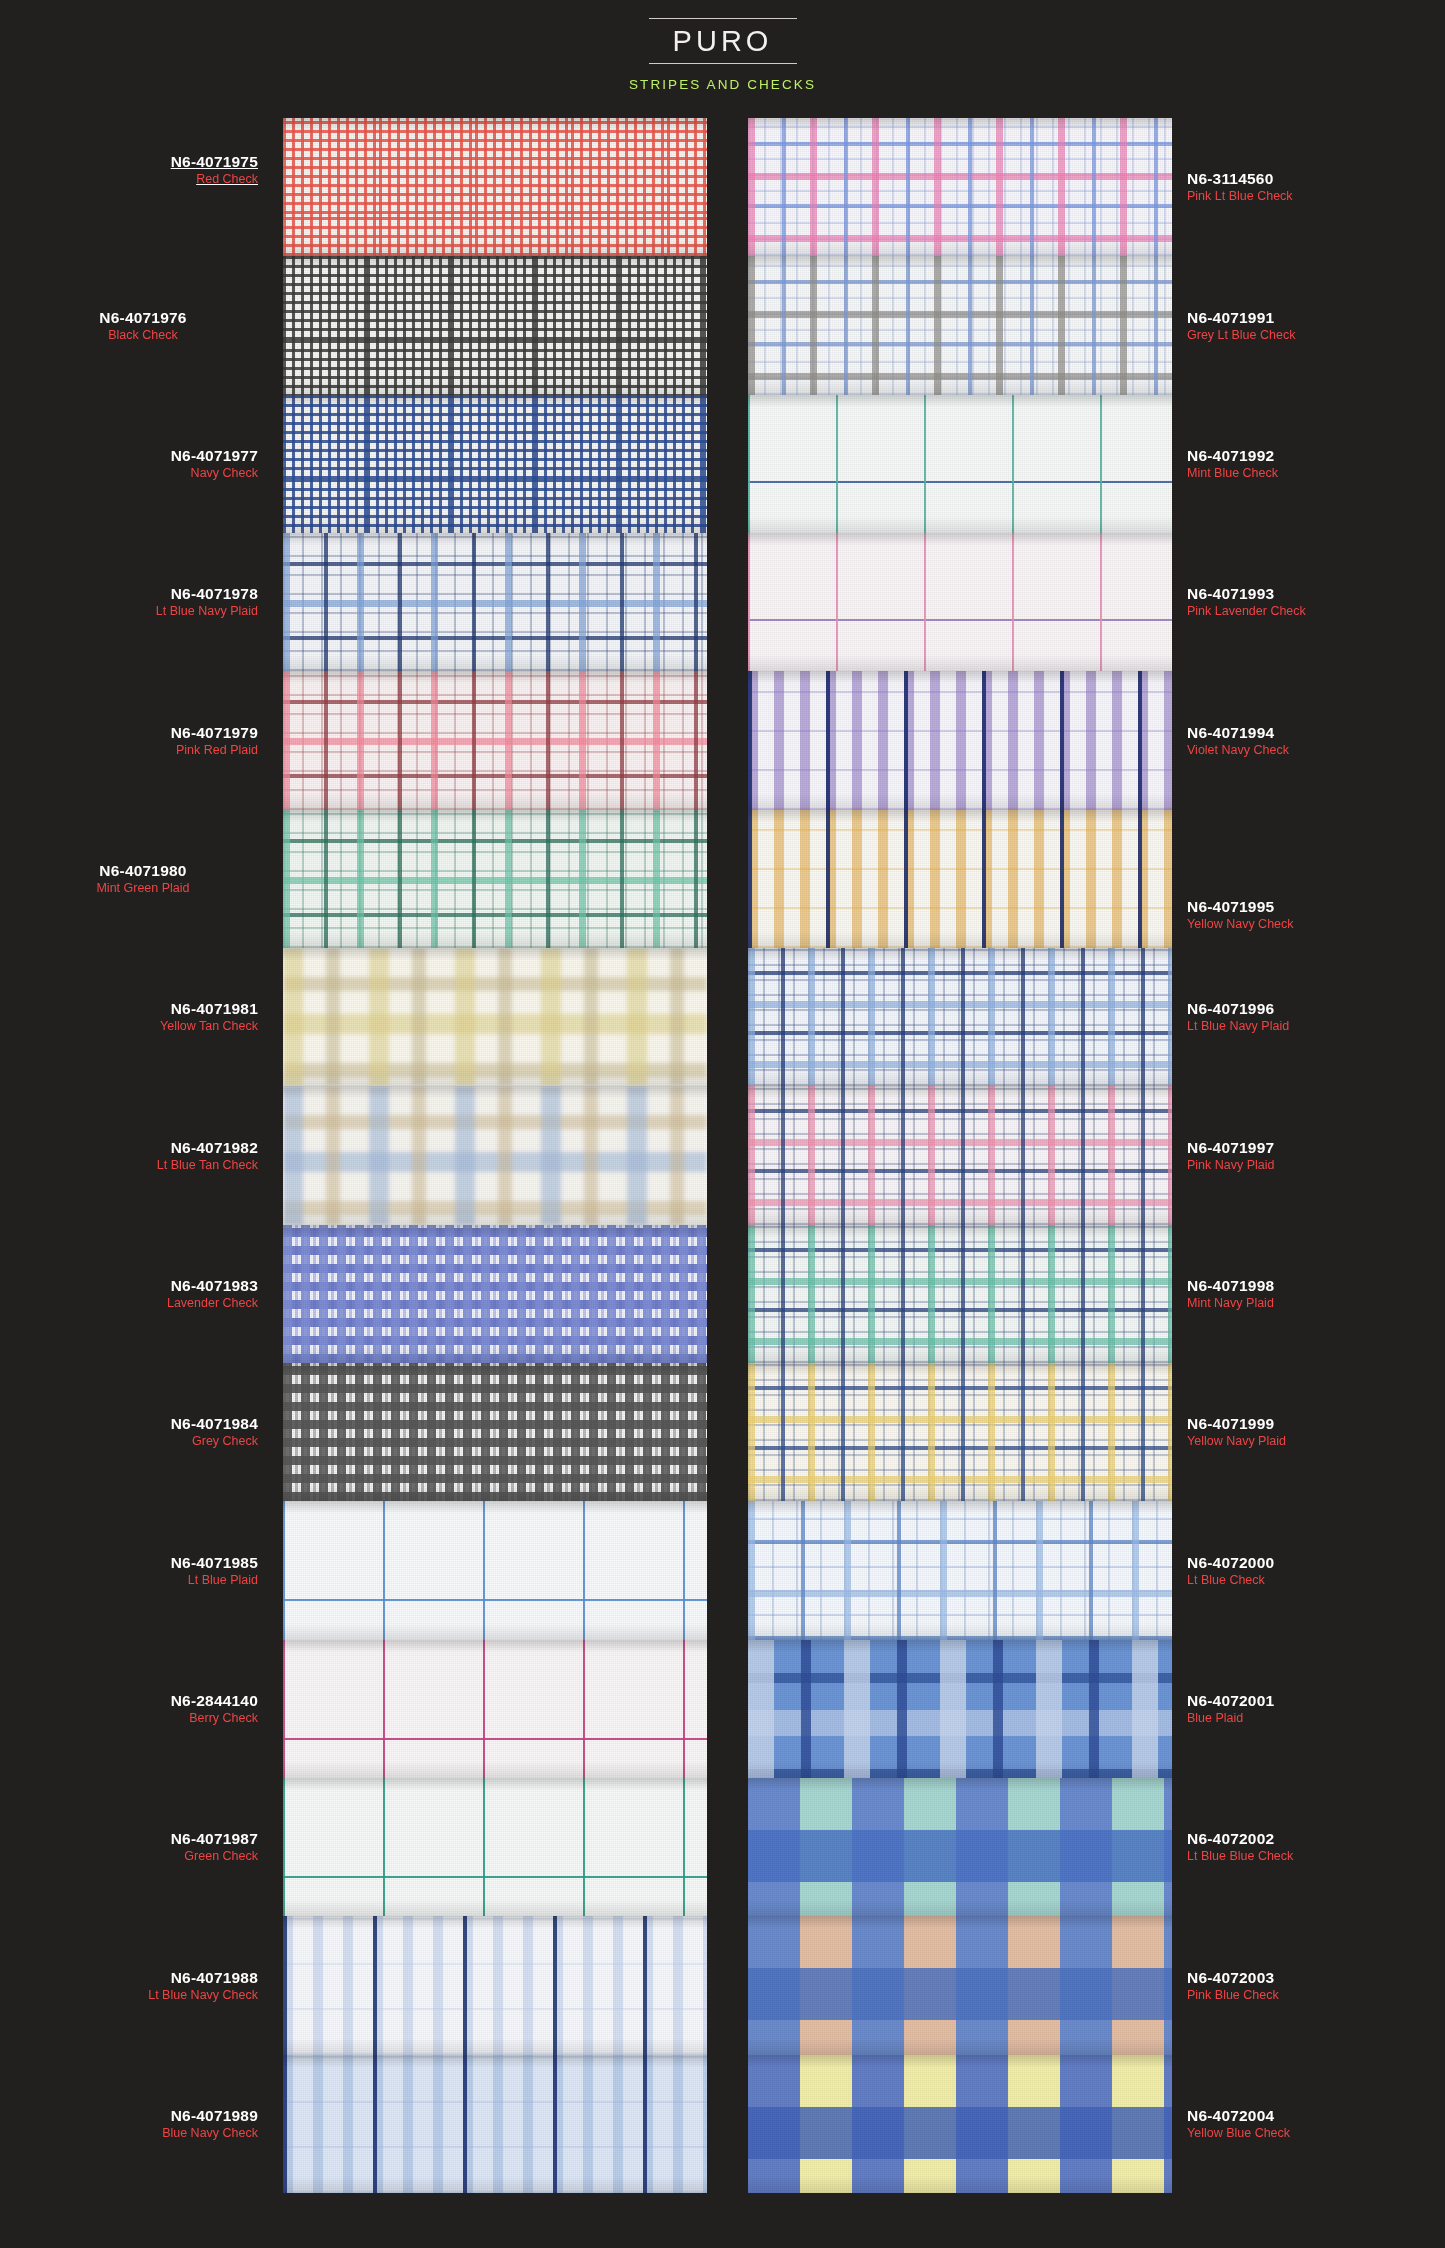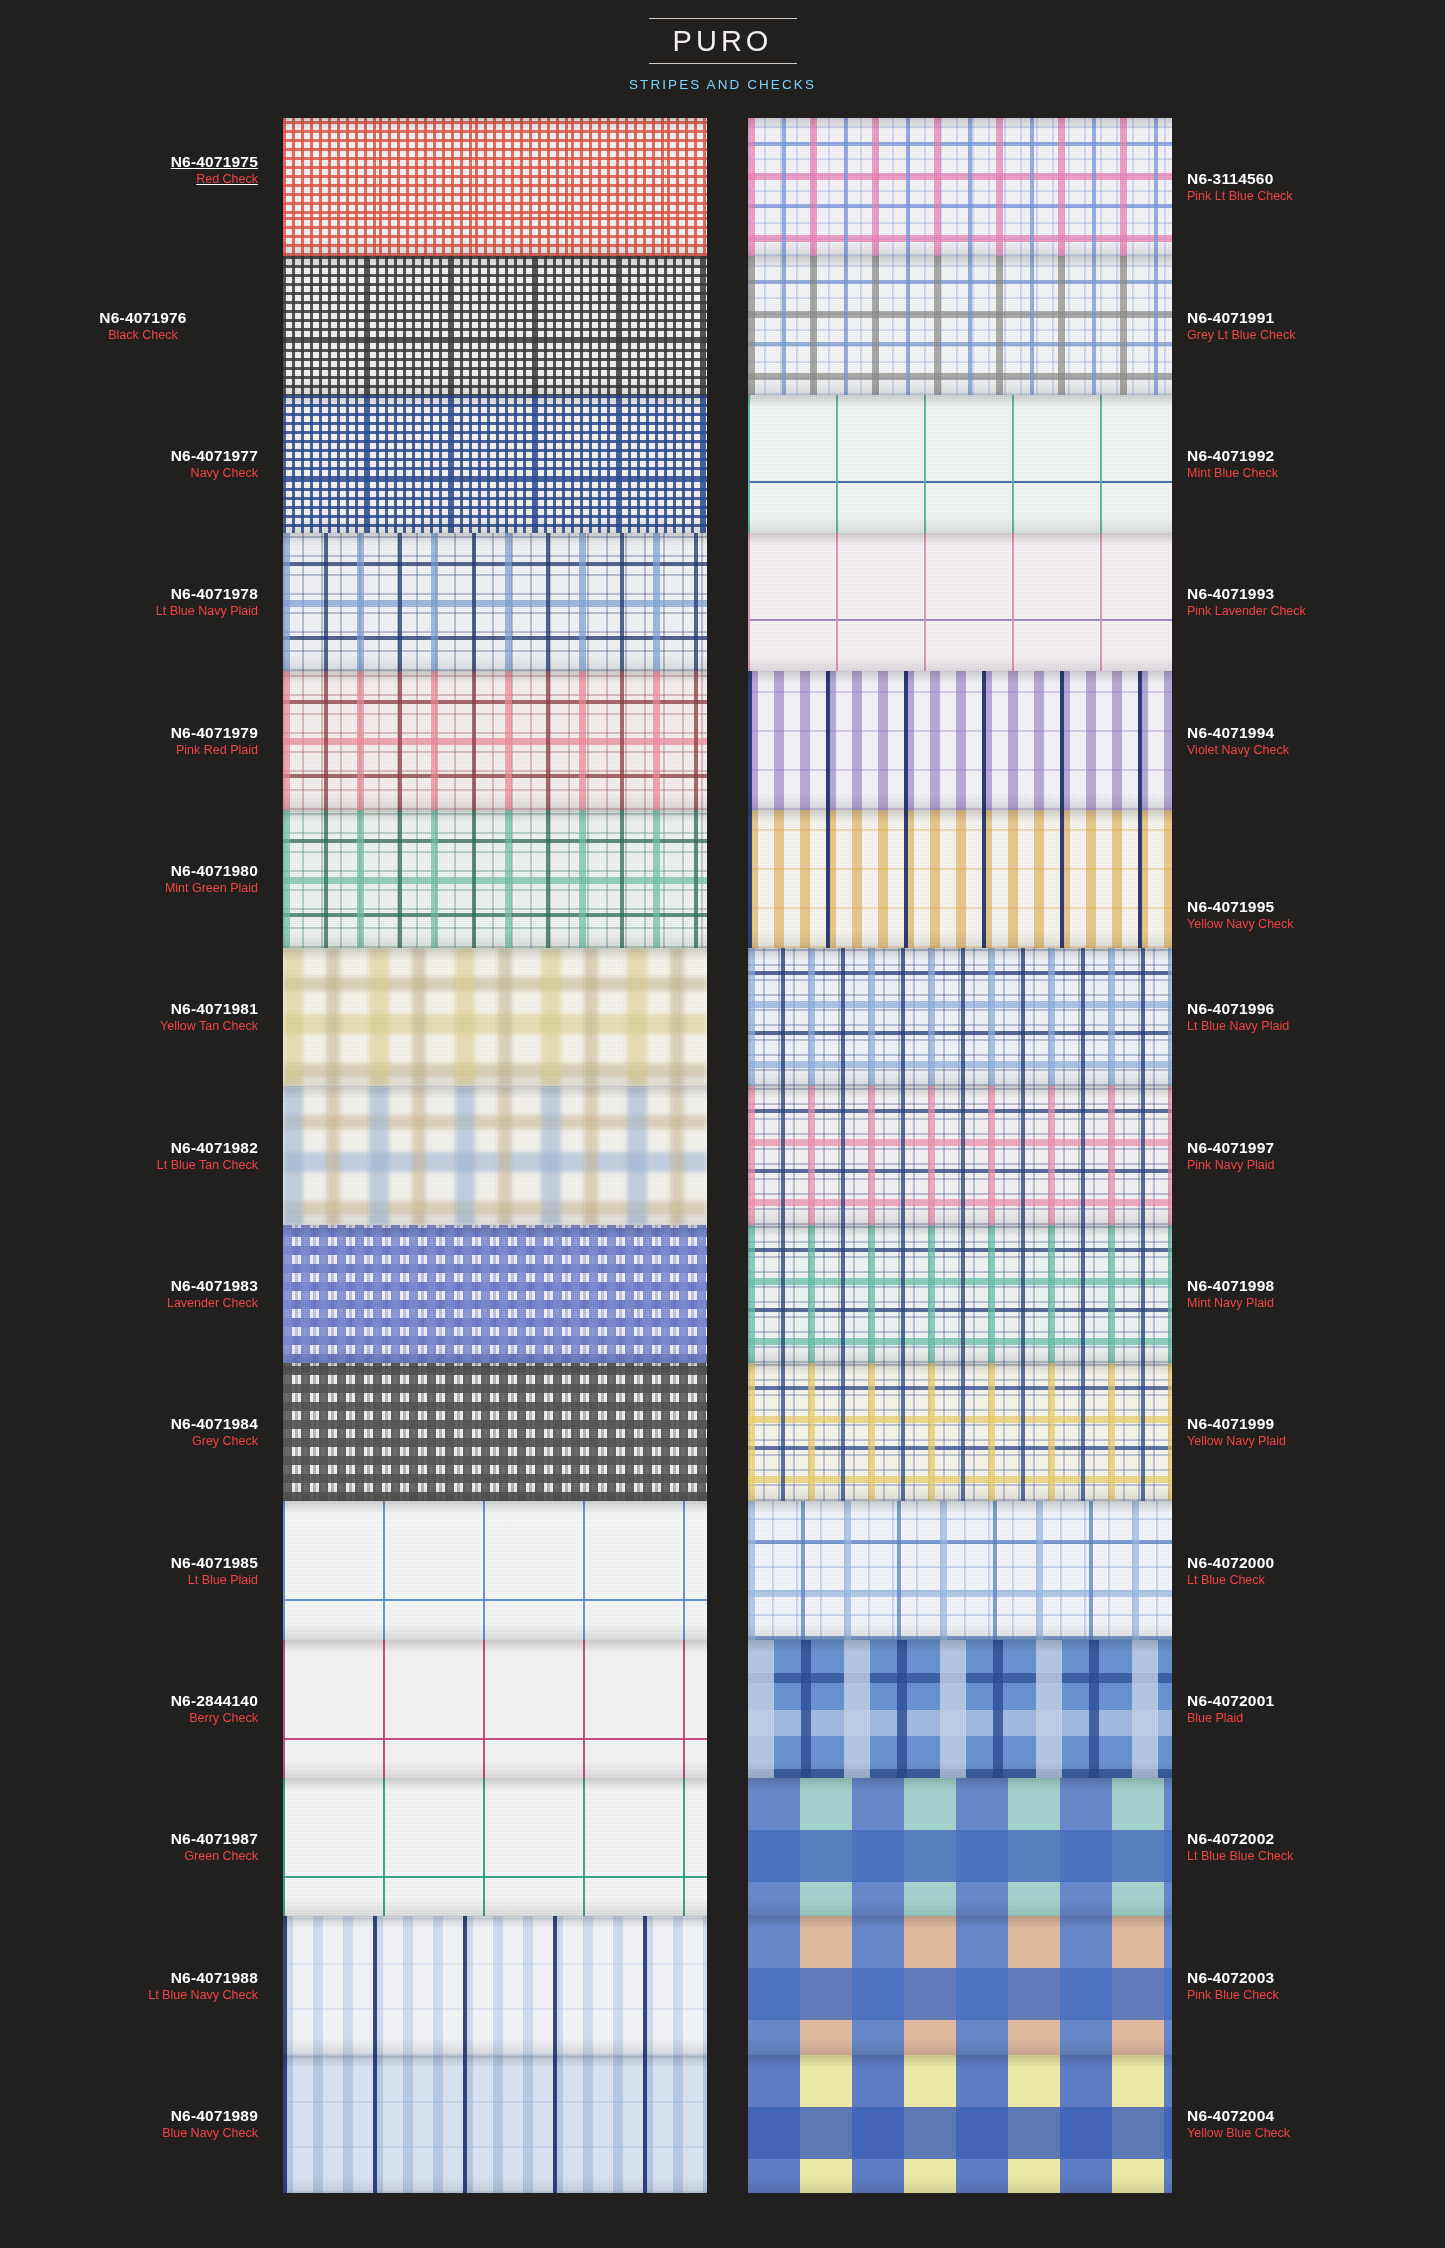--- a/index.html
+++ b/index.html
@@ -27,21 +27,21 @@
     width:148px; height:1px; background:#cfcbc8; margin:0 auto;
   }
   #brand-rule-top { margin-bottom:5px; }
   #brand-rule-bottom { margin-top:4px; }
   #brand-name {
     font-size:29px; letter-spacing:4px; color:#f2f0ee;
     font-weight:400; line-height:35px;
   }
   #subtitle {
     margin-top:13px;
-    font-size:13.5px; letter-spacing:2.1px; color:#7dd3fc; font-weight:400;
+    font-size:13.5px; letter-spacing:2.1px; color:#bef264; font-weight:400;
   }
 
   
   .swatch-column {
     position:absolute; top:118px;
     width:424px; height:2075px;
     background:#ffffff;
     overflow:hidden;
     display:flex; flex-direction:column;
   }
@@ -207,21 +207,21 @@
         <div class="desc">Navy Check</div>
       </div>
       <div class="label left" style="top: 584px;">
         <div class="code">N6-4071978</div>
         <div class="desc">Lt Blue Navy Plaid</div>
       </div>
       <div class="label left" style="top: 723px;">
         <div class="code">N6-4071979</div>
         <div class="desc">Pink Red Plaid</div>
       </div>
-      <div class="label left" style="top: 861px;">
+      <div class="label left" style="top: 861px; text-align: center;">
         <div class="code">N6-4071980</div>
         <div class="desc">Mint Green Plaid</div>
       </div>
       <div class="label left" style="top: 999px;">
         <div class="code">N6-4071981</div>
         <div class="desc">Yellow Tan Check</div>
       </div>
       <div class="label left" style="top: 1138px;">
         <div class="code">N6-4071982</div>
         <div class="desc">Lt Blue Tan Check</div>

